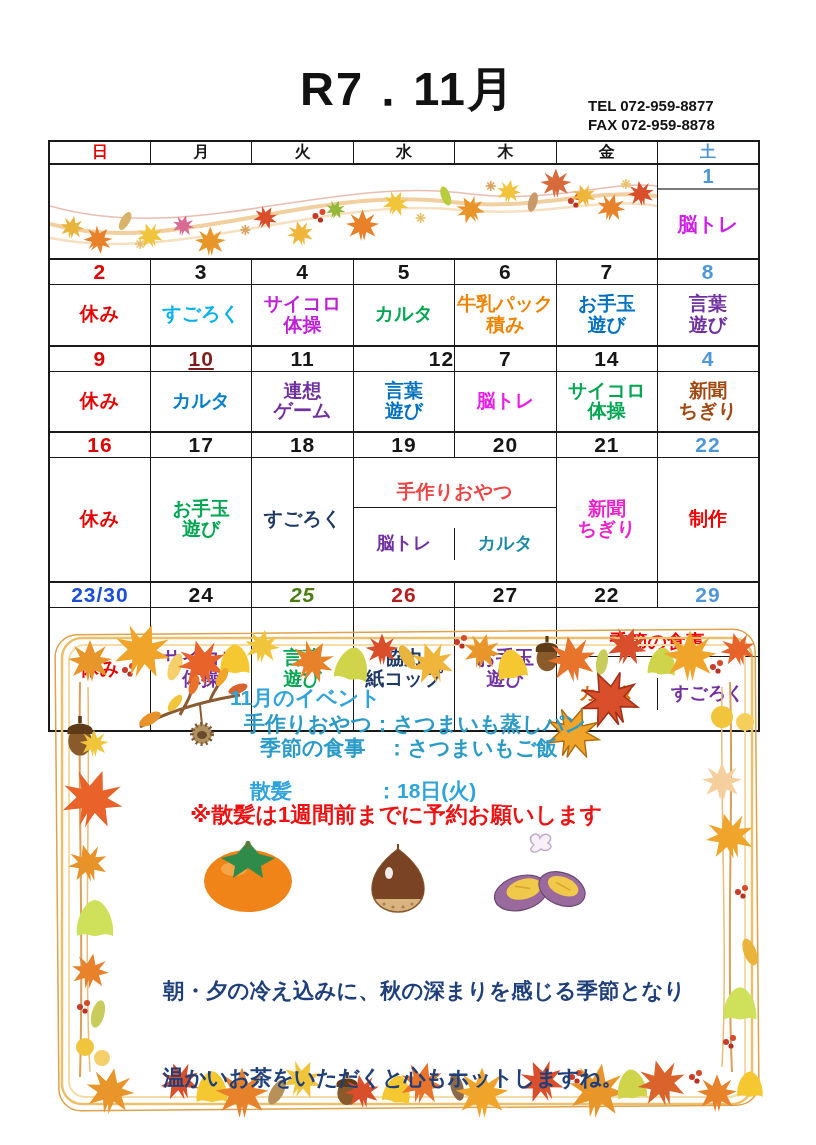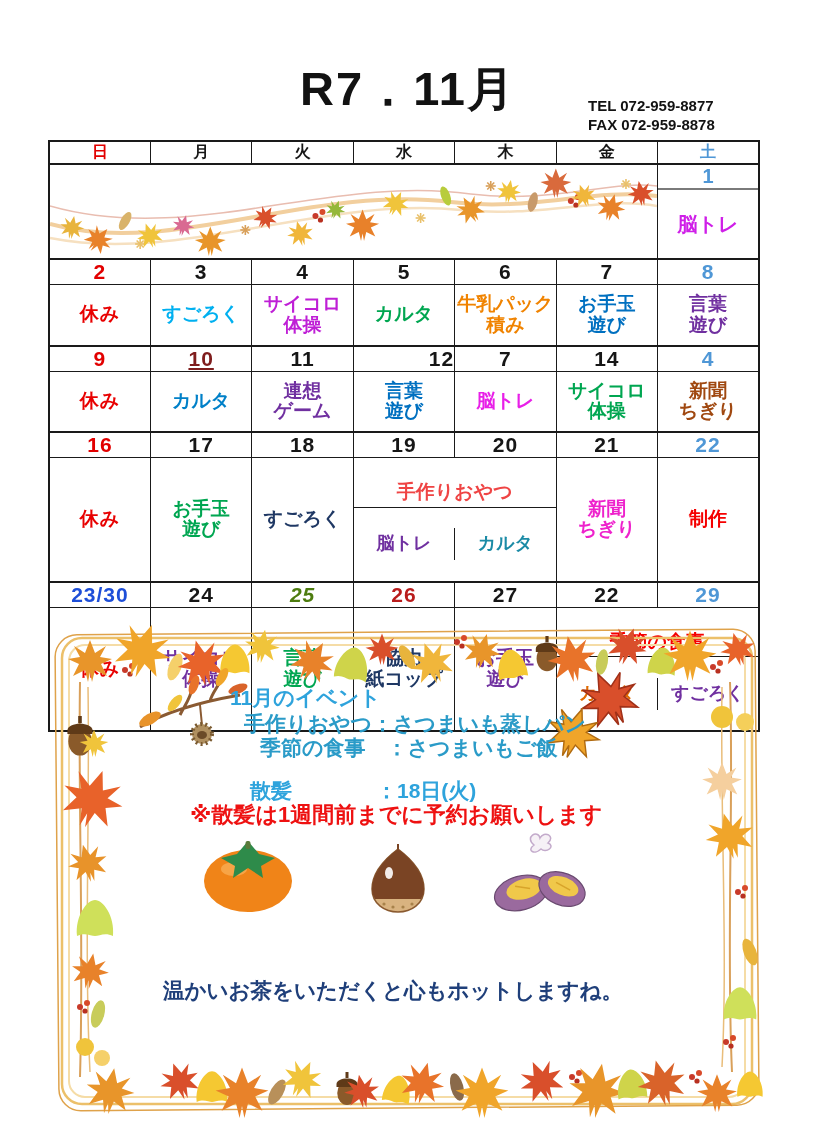--- a/index.html
+++ b/index.html
@@ -342,17 +342,18 @@
     </g>
     <g transform="translate(24,2) rotate(22)">
       <ellipse rx="24" ry="16" fill="#9a6a9e" stroke="#6a4a70" stroke-width="1.2"></ellipse>
       <ellipse cy="-3" rx="16" ry="9" fill="#f0c84a"></ellipse>
       <line x1="-8" y1="-4" x2="8" y2="-2" stroke="#d8a42a" stroke-width="1.5"></line>
     </g>
   </g>
 </svg>
 
 <div class="message" style="color: rgb(31, 63, 122);">
+  <div>朝・夕の冷え込みに、秋の深まりを感じる季節となり</div>
   <div>温かいお茶をいただくと心もホットしますね。</div>
   
   
   
 </div>
 
 </body></html>

